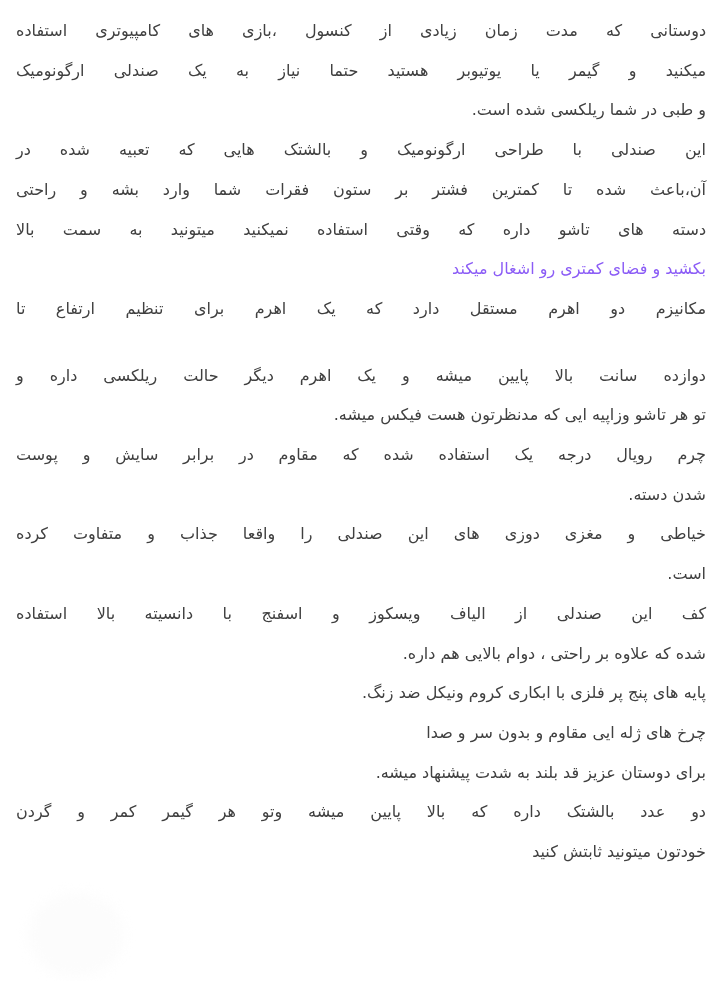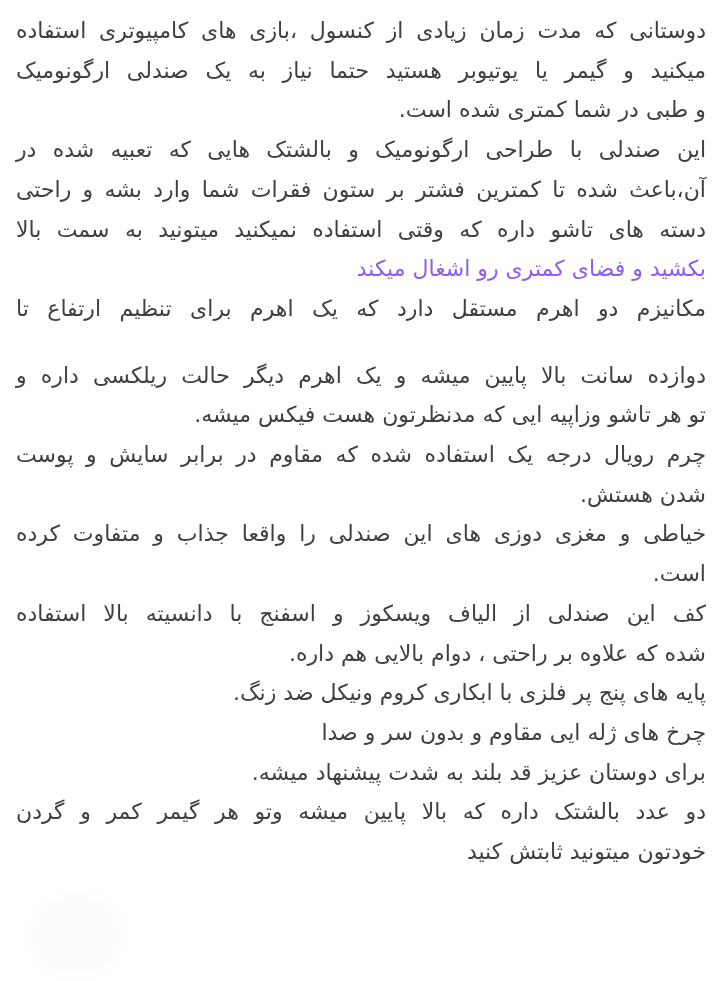--- a/index.html
+++ b/index.html
@@ -19,21 +19,21 @@
     top: 11px;
     right: 14px;
     left: 16px;
     direction: rtl;
   }
   .paragraph {
     margin: 0;
     padding: 0;
   }
   .line {
-    font-size: 22px;
+    font-size: 16px;
     line-height: 39.7px;
     color: #404040;
     white-space: normal;
   }
   .line.fill {
     text-align: justify;
     text-align-last: justify;
   }
   .line.end {
     text-align: right;
@@ -49,38 +49,38 @@
     filter: blur(6px);
   }
 </style>
 </head>
 <body style="background: rgb(255, 255, 255);">
 
 <main class="doc" dir="rtl">
     <div class="paragraph">
       <div class="line fill" style="color: rgb(64, 64, 64);">دوستانی که مدت زمان زیادی از کنسول ،بازی های کامپیوتری استفاده</div>
       <div class="line fill" style="color: rgb(64, 64, 64);">میکنید و گیمر یا یوتیوبر هستید حتما نیاز به یک صندلی ارگونومیک</div>
-      <div class="line end" style="color: rgb(64, 64, 64);">و طبی در شما کمتری شده است.</div>
+      <div class="line end" style="color: rgb(64, 64, 64);">و طبی در شما ریلکسی شده است.</div>
     </div>
     <div class="paragraph">
       <div class="line fill" style="color: rgb(64, 64, 64);">این صندلی با طراحی ارگونومیک و بالشتک هایی که تعبیه شده در</div>
       <div class="line fill" style="color: rgb(64, 64, 64);">آن،باعث شده تا کمترین فشتر بر ستون فقرات شما وارد بشه و راحتی</div>
     </div>
     <div class="paragraph">
       <div class="line fill" style="color: rgb(64, 64, 64);">دسته های تاشو داره که وقتی استفاده نمیکنید میتونید به سمت بالا</div>
       <div class="line end" style="color: #8b5cf6;">بکشید و فضای کمتری رو اشغال میکند</div>
     </div>
     <div class="paragraph">
       <div class="line fill" style="color: rgb(64, 64, 64);">مکانیزم دو اهرم مستقل دارد که یک اهرم برای تنظیم ارتفاع تا</div>
       <div class="line fill" style="color: rgb(64, 64, 64); margin-top: 27px;">دوازده سانت بالا پایین میشه و یک اهرم دیگر حالت ریلکسی داره و</div>
       <div class="line end" style="color: rgb(64, 64, 64);">تو هر تاشو وزاپیه ایی که مدنظرتون هست فیکس میشه.</div>
     </div>
     <div class="paragraph">
       <div class="line fill" style="color: rgb(64, 64, 64);">چرم رویال درجه یک استفاده شده که مقاوم در برابر سایش و پوست</div>
-      <div class="line end" style="color: rgb(64, 64, 64);">شدن هستش.</div>
+      <div class="line end" style="color: rgb(64, 64, 64);">شدن دسته.</div>
     </div>
     <div class="paragraph">
       <div class="line fill" style="color: rgb(64, 64, 64);">خیاطی و مغزی دوزی های این صندلی را واقعا جذاب و متفاوت کرده</div>
       <div class="line end" style="color: rgb(64, 64, 64);">است.</div>
     </div>
     <div class="paragraph">
       <div class="line fill" style="color: rgb(64, 64, 64);">کف این صندلی از الیاف ویسکوز و اسفنج با دانسیته بالا استفاده</div>
       <div class="line end" style="color: rgb(64, 64, 64);">شده که علاوه بر راحتی ، دوام بالایی هم داره.</div>
     </div>
     <div class="paragraph">

